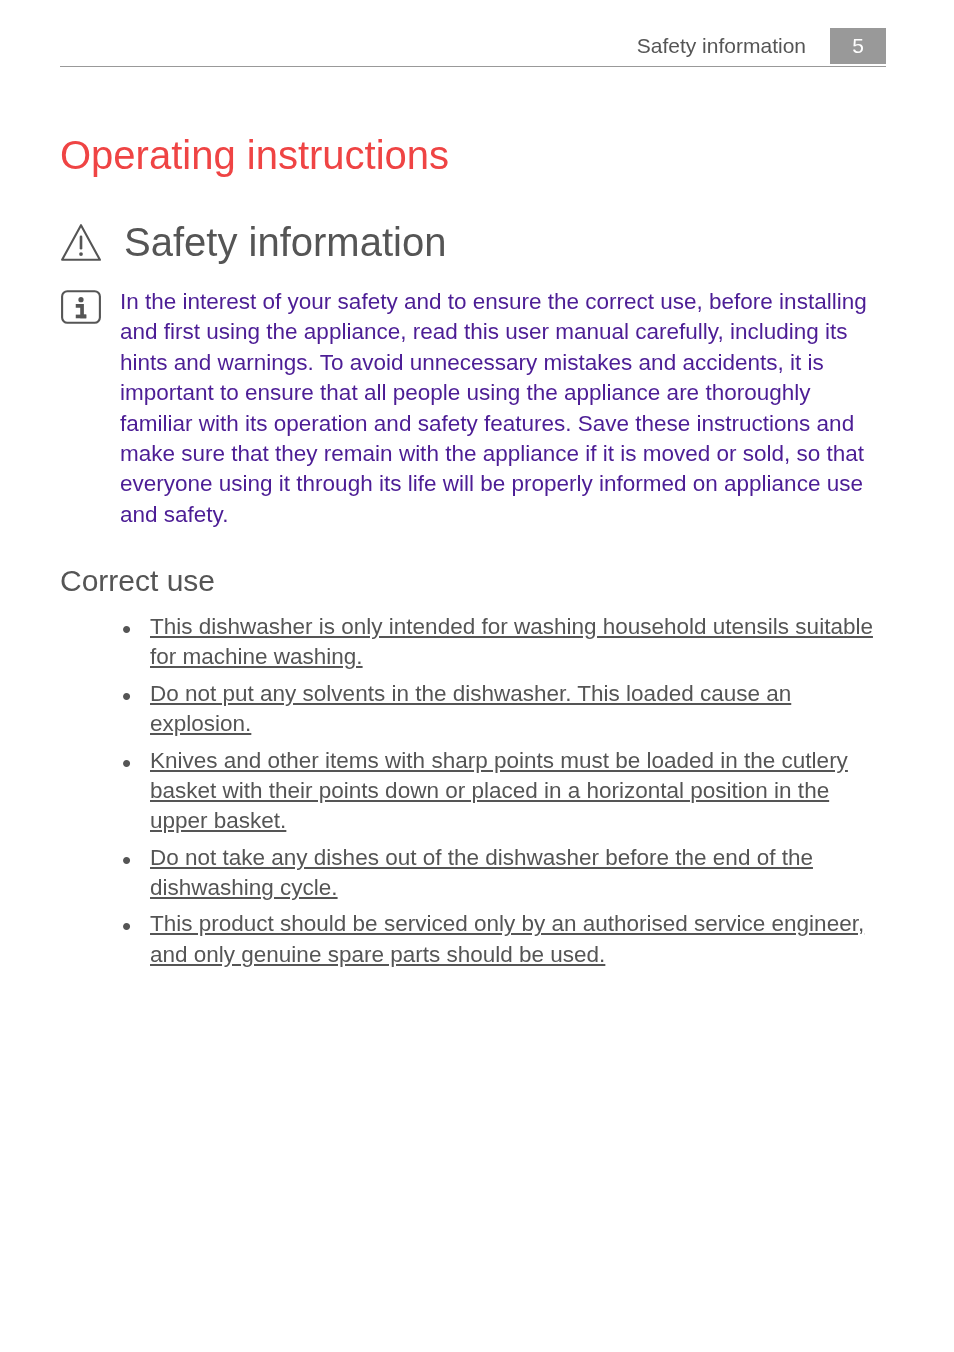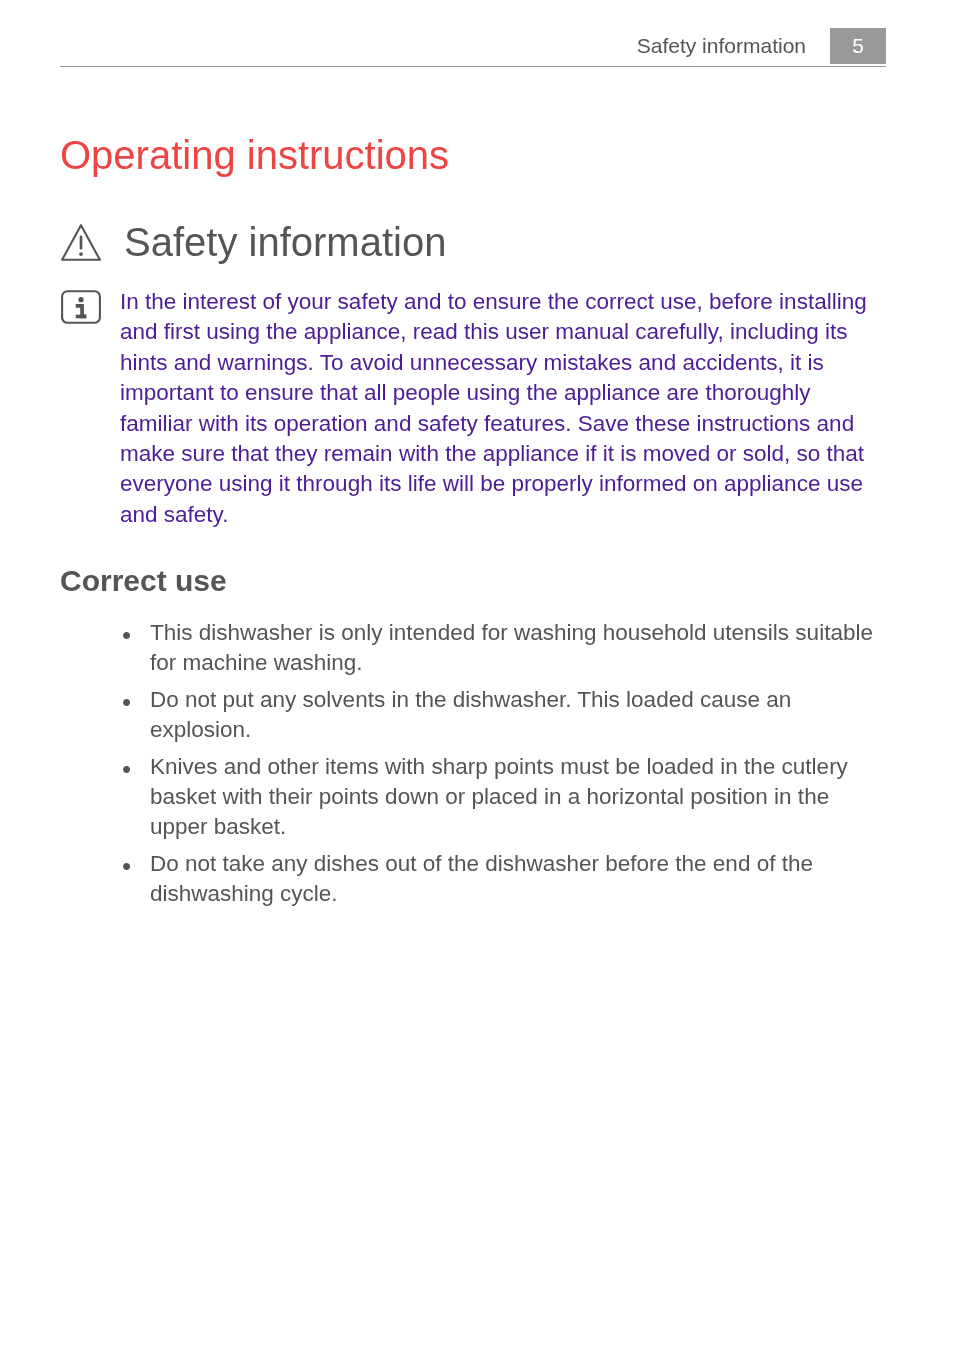--- a/index.html
+++ b/index.html
@@ -77,35 +77,36 @@
       margin-top: 2px;
     }
     .intro-text {
       font-size: 22.5px;
       line-height: 1.35;
       color: #4c1d95;
     }
     .subsection-title {
       font-size: 30px;
       color: #555;
-      font-weight: 700;
-      margin-bottom: 20px;
+      font-weight: 400;
+      margin-bottom: 14px;
       margin-left: 0;
     }
     .bullet-list {
       list-style: none;
       margin-left: 62px;
     }
     .bullet-list li {
       position: relative;
       font-size: 22.5px;
       line-height: 1.35;
       color: #555;
       padding-left: 28px;
       margin-bottom: 6px;
+      text-decoration: underline;
     }
     .bullet-list li::before {
       content: "•";
       position: absolute;
       left: 0;
       font-size: 26px;
     }
   </style>
 </head>
 <body>
@@ -142,15 +143,16 @@
     <p class="intro-text">In the interest of your safety and to ensure the correct use, before installing and first using the appliance, read this user manual carefully, including its hints and warnings. To avoid unnecessary mistakes and accidents, it is important to ensure that all people using the appliance are thoroughly familiar with its operation and safety features. Save these instructions and make sure that they remain with the appliance if it is moved or sold, so that everyone using it through its life will be properly informed on appliance use and safety.</p>
   </div>
 
   <h3 class="subsection-title">Correct use</h3>
 
   <ul class="bullet-list">
     <li>This dishwasher is only intended for washing household utensils suitable for machine washing.</li>
     <li>Do not put any solvents in the dishwasher. This loaded cause an explosion.</li>
     <li>Knives and other items with sharp points must be loaded in the cutlery basket with their points down or placed in a horizontal position in the upper basket.</li>
     <li>Do not take any dishes out of the dishwasher before the end of the dishwashing cycle.</li>
+    <li>This product should be serviced only by an authorised service engineer, and only genuine spare parts should be used.</li>
   </ul>
 
 </div>
 
 </body></html>

